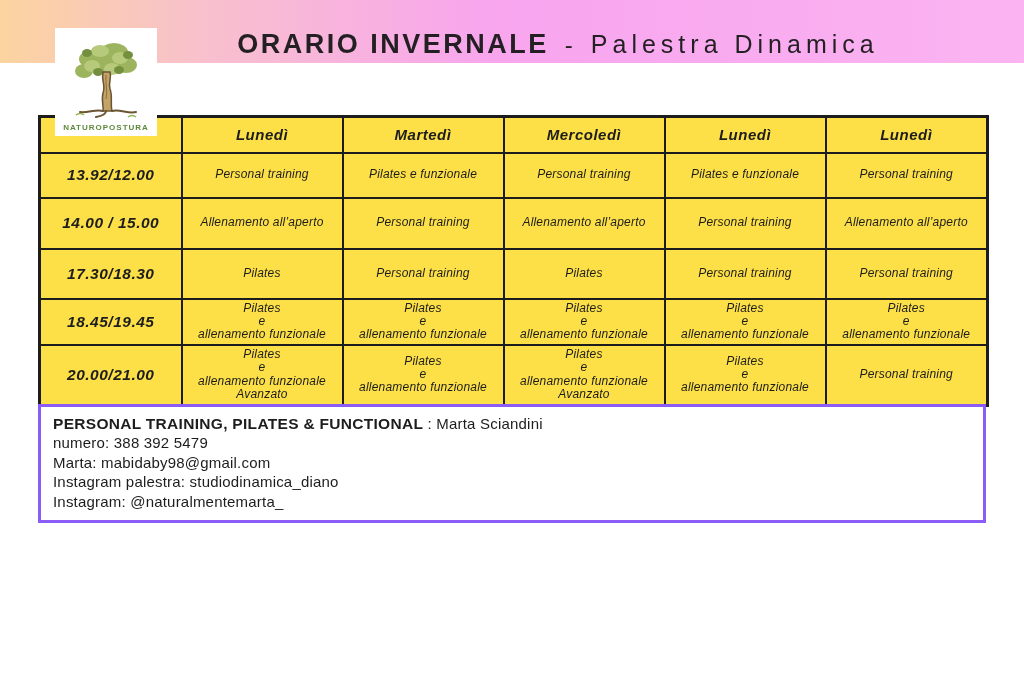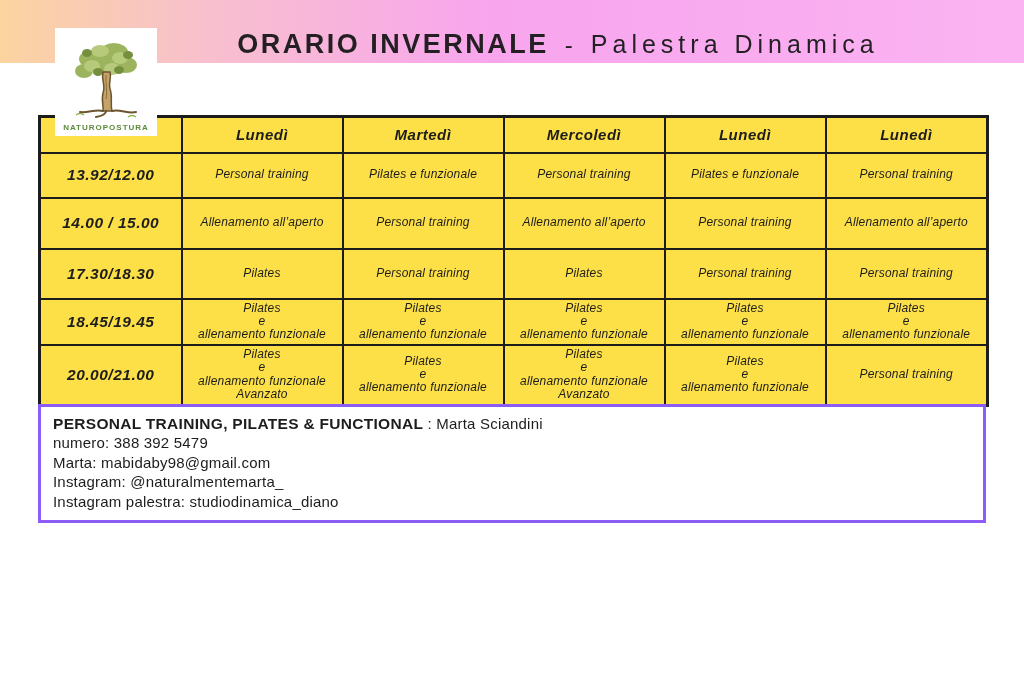--- a/index.html
+++ b/index.html
@@ -196,20 +196,20 @@
       </tr>
     </tbody>
       </table>
 
     <div class="contact">
       <div class="line">
         <span class="c-bold">PERSONAL TRAINING, PILATES &amp; FUNCTIONAL</span><span> : Marta Sciandini</span>
       </div>
       <div class="line">numero: 388 392 5479</div>
       <div class="line">Marta: mabidaby98@gmail.com</div>
+      <div class="line">Instagram palestra: studiodinamica_diano</div>
       <div class="line">Instagram: @naturalmentemarta_</div>
-      <div class="line">Instagram palestra: studiodinamica_diano</div>
     </div>
   </div>
 
   <div class="band band-bottom"></div>
 
 </div>
 
 </body></html>

